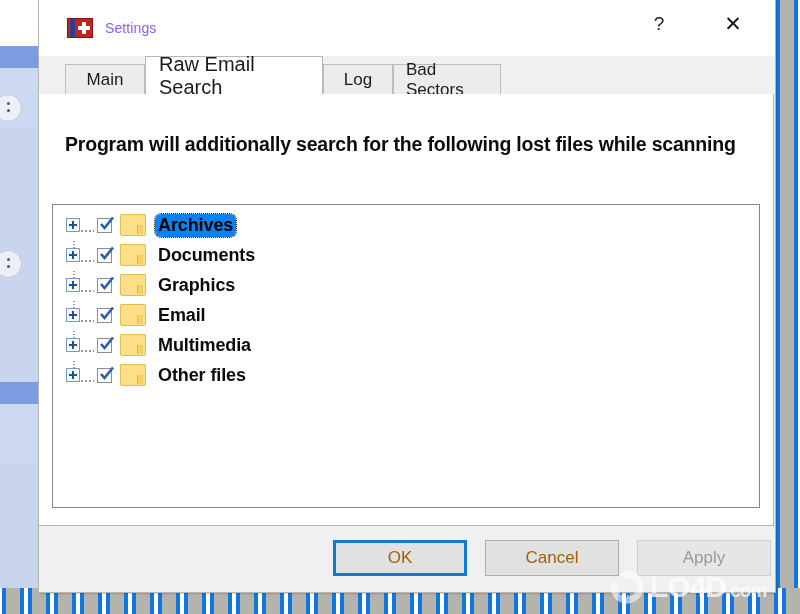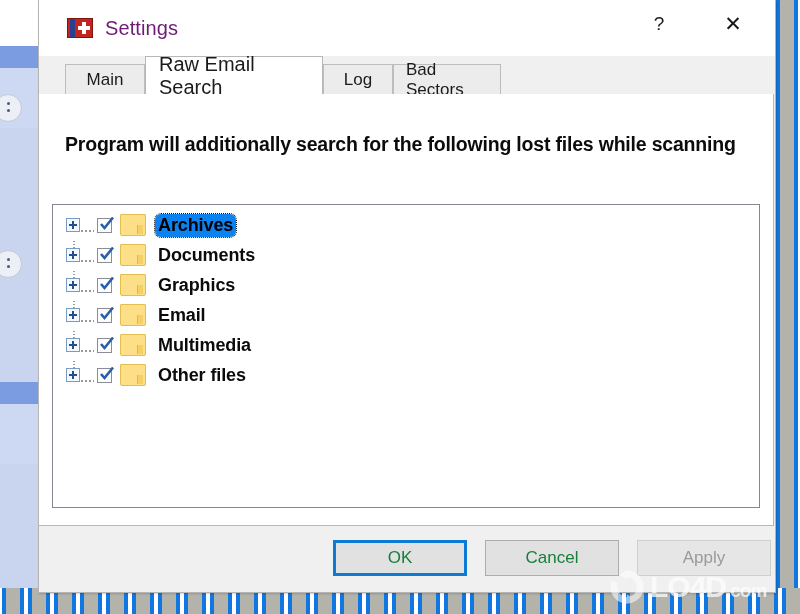--- a/index.html
+++ b/index.html
@@ -73,21 +73,21 @@
     content:"";position:absolute;left:2px;top:0;bottom:0;width:5px;
     background:#2a3f8f;
   }
   .app-icon .cross-v{
     position:absolute;left:14px;top:3px;width:4px;height:12px;background:#fff;
   }
   .app-icon .cross-h{
     position:absolute;left:10px;top:7px;width:12px;height:4px;background:#fff;
   }
   .title-text{
-    margin-left:12px;font-size:20px;color:#701a75;letter-spacing:.1px;
+    margin-left:12px;font-size:14px;color:#8b5cf6;letter-spacing:.1px;
   }
   .win-controls{
     position:absolute;right:0;top:0;height:48px;display:flex;align-items:center;
   }
   .win-btn{
     width:56px;height:48px;display:flex;align-items:center;justify-content:center;
     font-size:19px;color:#1a1a1a;background:transparent;border:none;
     font-family:"Liberation Sans", sans-serif;cursor:default;
   }
   .win-btn.close{font-size:21px;margin-right:14px;}
@@ -175,21 +175,21 @@
     background:#0b82f0;color:#000000;outline:1px dotted #111;border-radius:6px;
   }
 
   
   .footer{
     position:absolute;left:0;top:526px;width:734px;height:64px;background:#f0f0f0;
   }
   .btn{
     position:absolute;top:14px;height:36px;
     font-size:17px;font-family:"Liberation Sans", sans-serif;
-    background:#e1e1e1;border:1px solid #adadad;color:#15803d;
+    background:#e1e1e1;border:1px solid #adadad;color:#a16207;
     box-sizing:border-box;cursor:default;
   }
   .btn.primary{
     left:294px;width:134px;background:#e1e1e1;
     border:3px solid #0d7bd4;
   }
   .btn.secondary{left:446px;width:134px;}
   .btn.disabled{left:598px;width:134px;color:#9a9a9a;background:#e6e6e6;border-color:#cfcfcf;}
 
   

